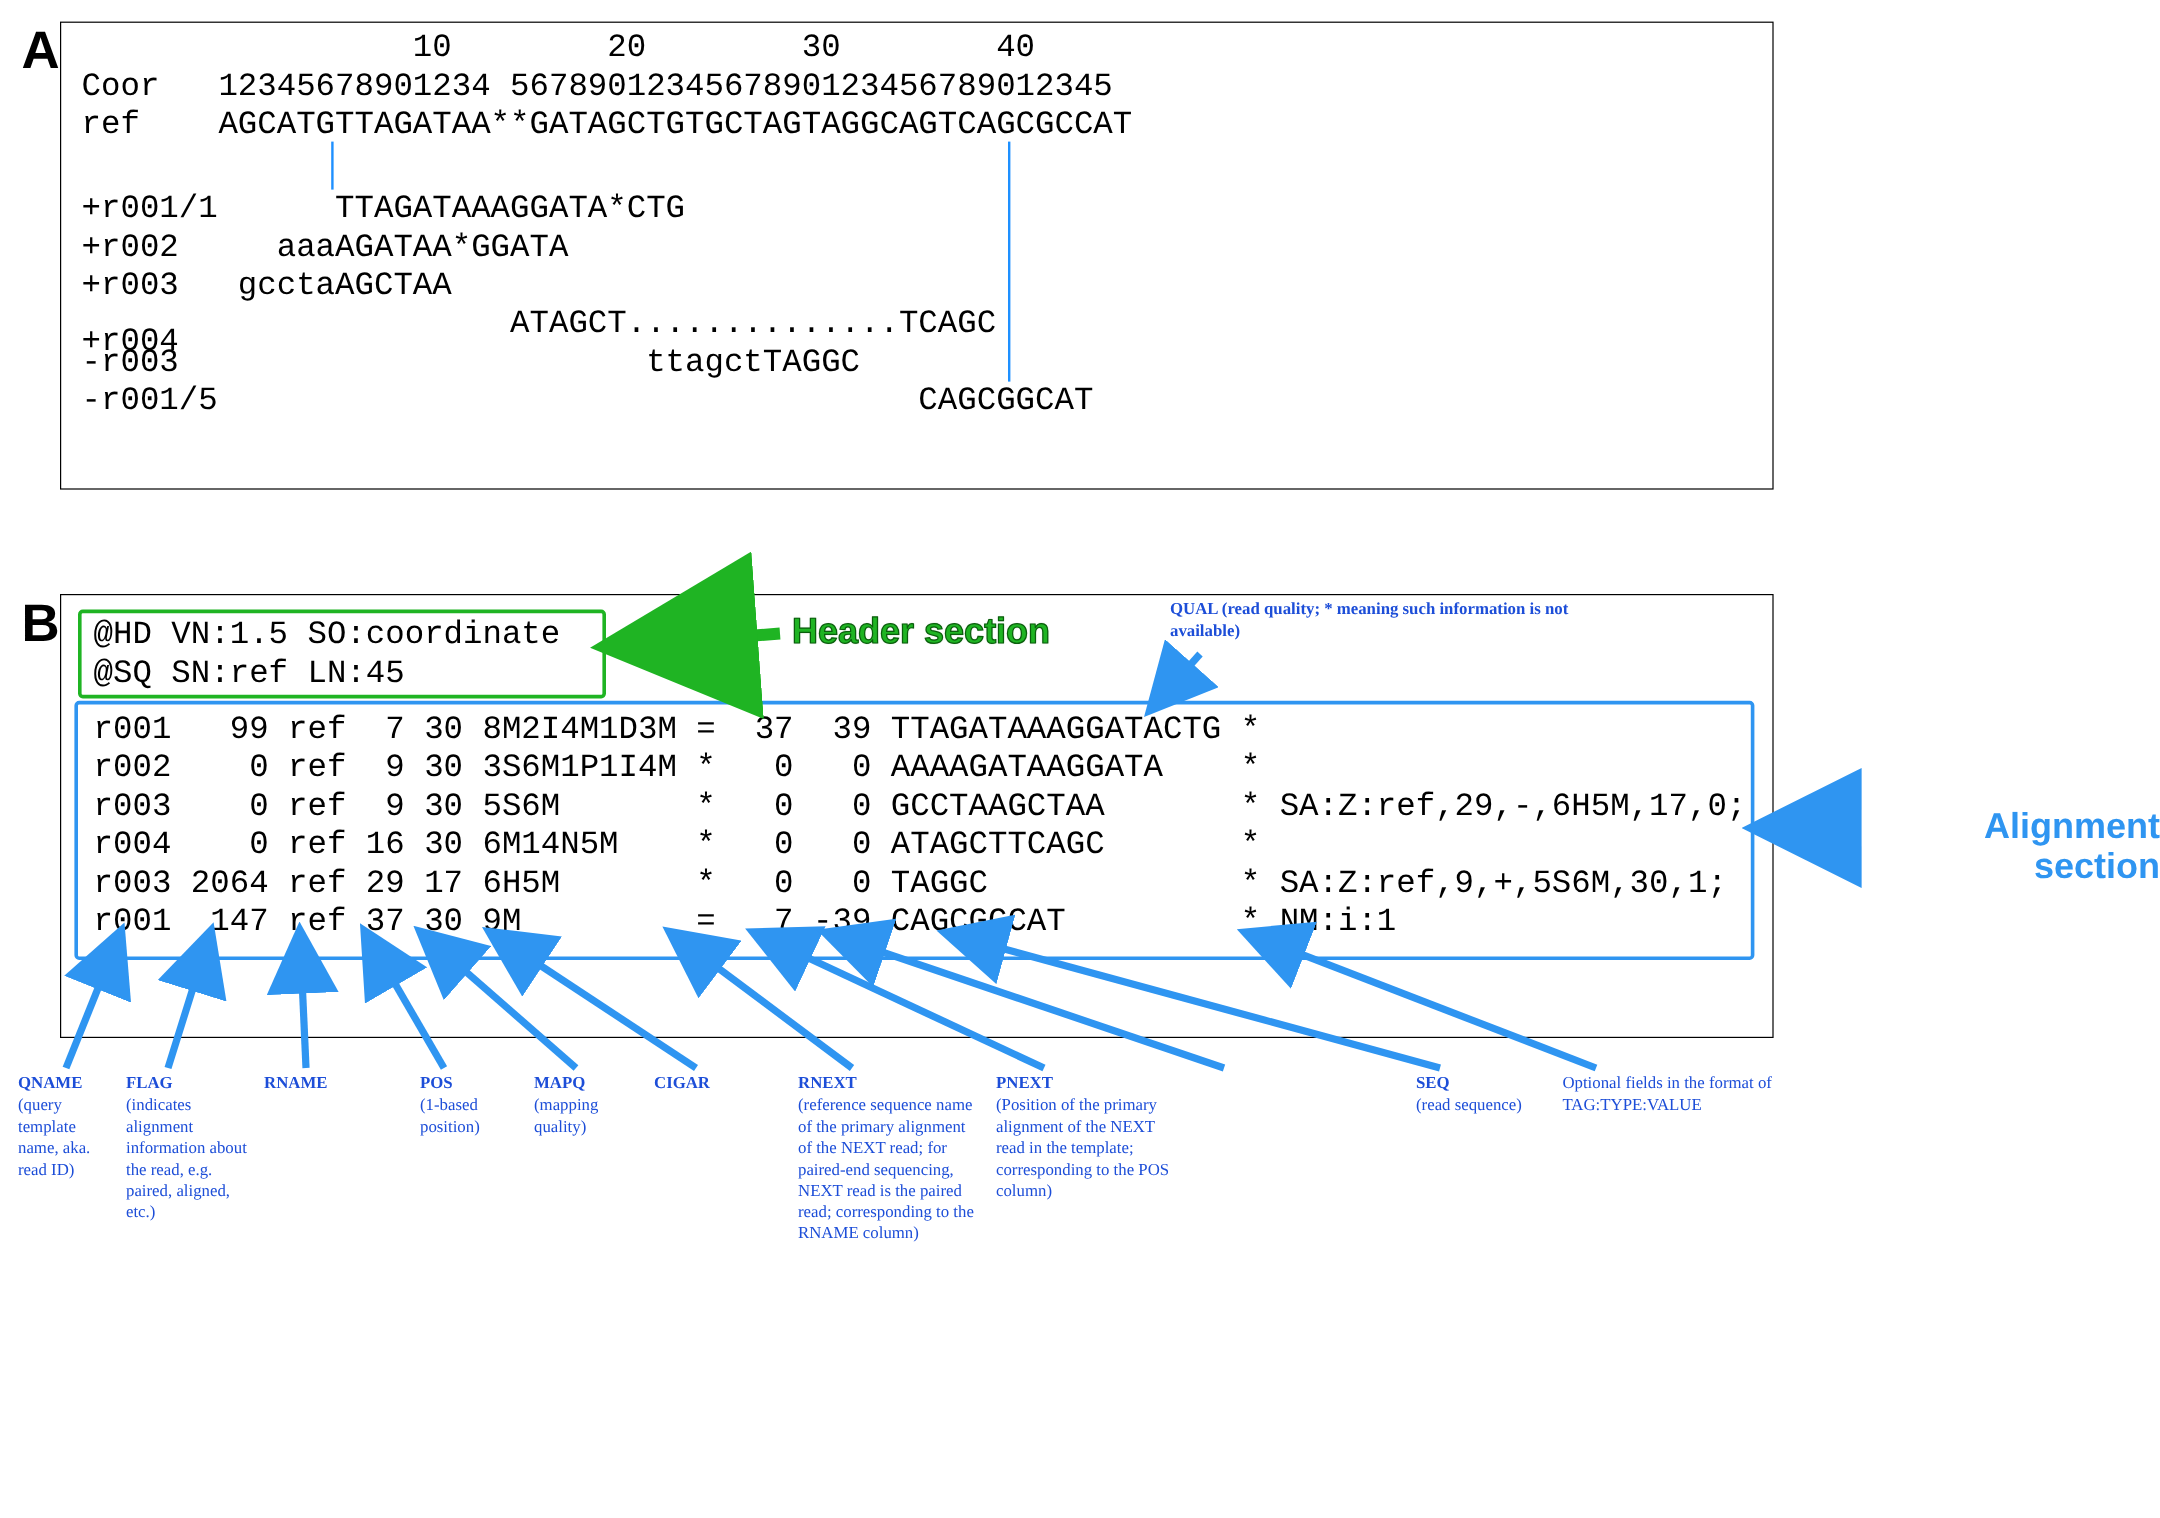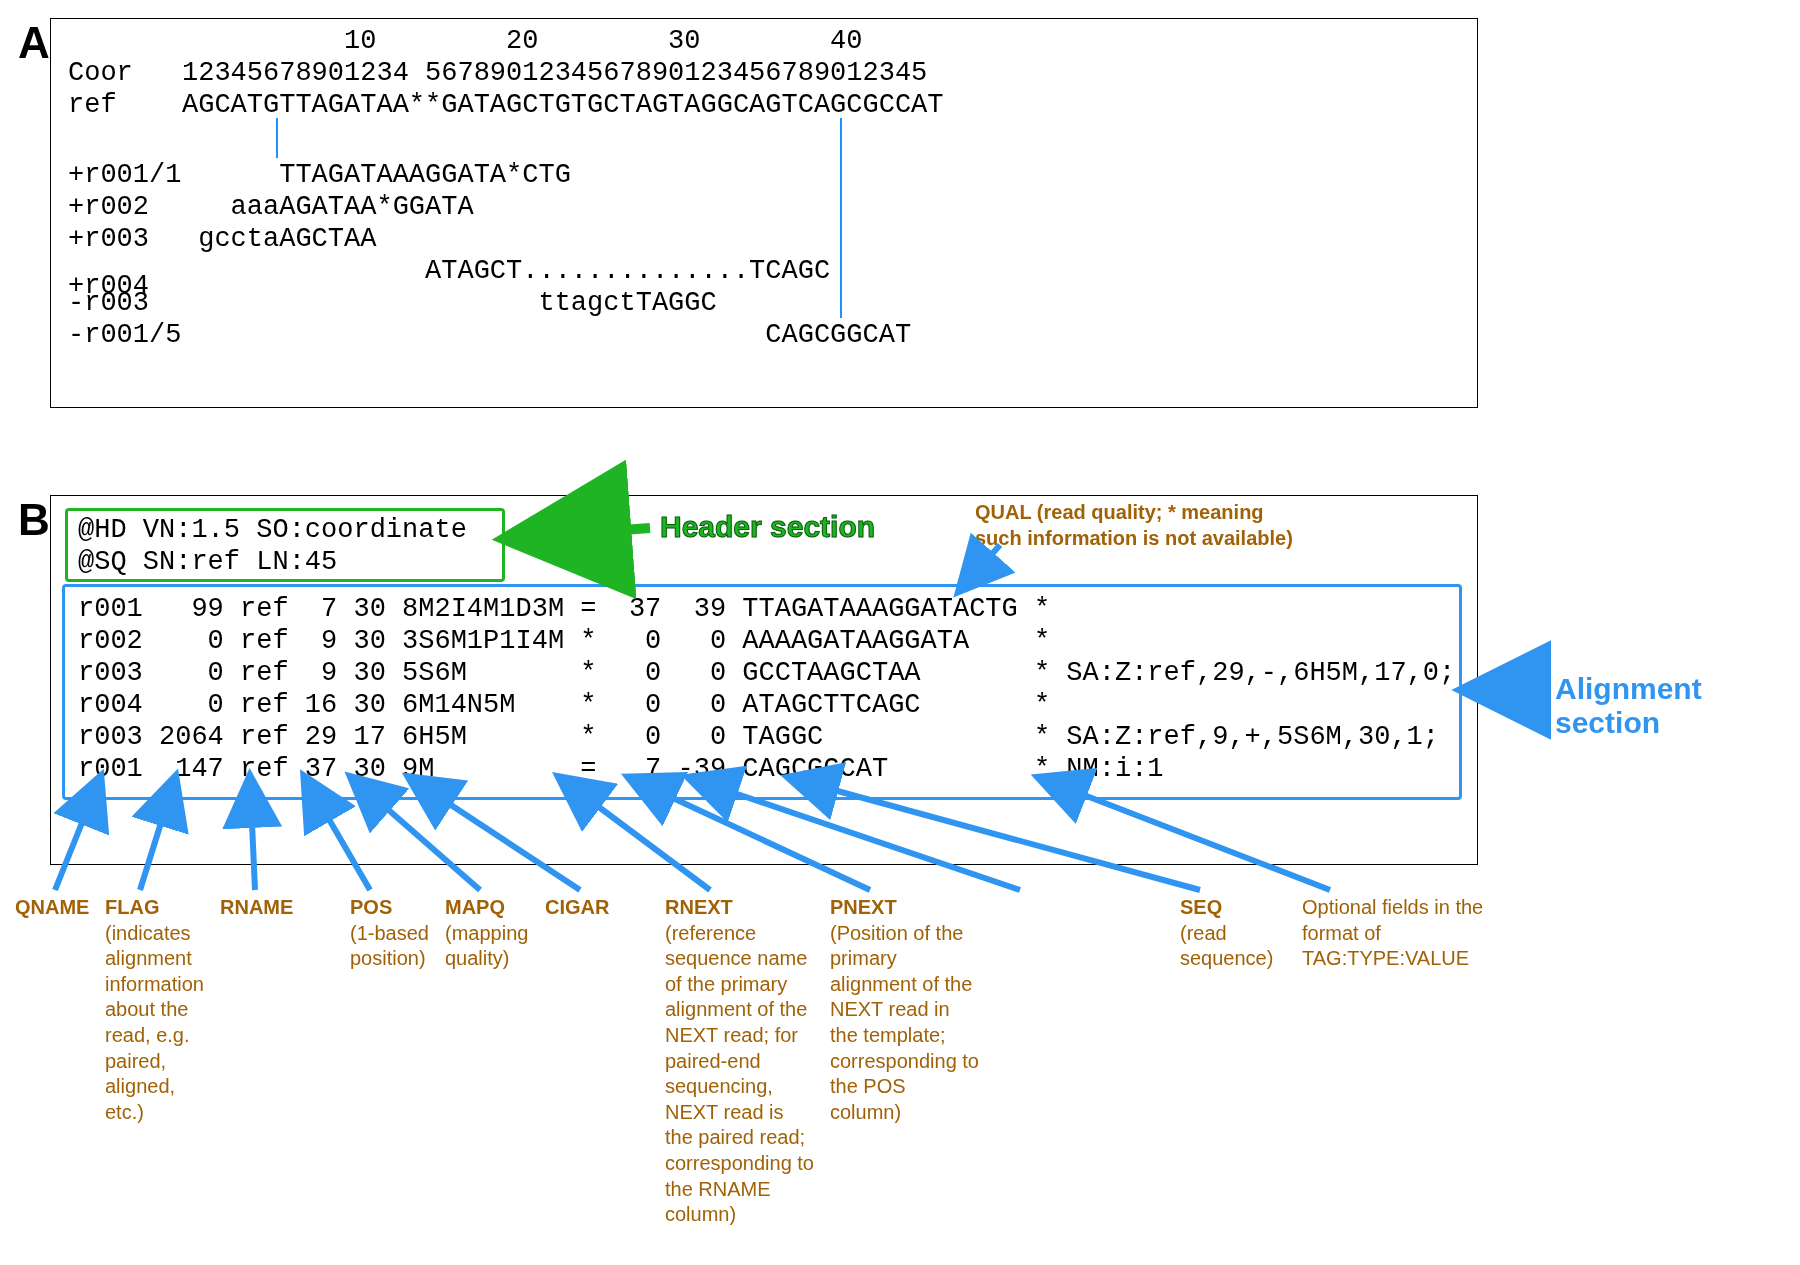--- a/index.html
+++ b/index.html
@@ -71,23 +71,23 @@
     position: absolute;
     left: 0;
     top: 0;
     width: 1800px;
     height: 1265px;
     pointer-events: none;
   }
   
   .callout {
     position: absolute;
-    font-family: Liberation Sans, sans-serif;
-    color: #a16207;
-    font-size: 20px;
+    font-family: Liberation Serif, serif;
+    color: #1d4ed8;
+    font-size: 14px;
     line-height: 1.28;
     white-space: normal;
   }
   .callout .title { font-weight: 700; }
   .callout-inline-title { font-weight: 700; }
 </style>
 </head>
 <body>
 
 <div class="stage">
@@ -133,28 +133,29 @@
 
   <div class="aln-box" style="left:62px; top:584px; width:1400px; height:216px;"></div>
   <div class="mono" style="left:78px; top:594px;">r001   99 ref  7 30 8M2I4M1D3M =  37  39 TTAGATAAAGGATACTG *</div>
   <div class="mono" style="left:78px; top:626px;">r002    0 ref  9 30 3S6M1P1I4M *   0   0 AAAAGATAAGGATA    *</div>
   <div class="mono" style="left:78px; top:658px;">r003    0 ref  9 30 5S6M       *   0   0 GCCTAAGCTAA       * SA:Z:ref,29,-,6H5M,17,0;</div>
   <div class="mono" style="left:78px; top:690px;">r004    0 ref 16 30 6M14N5M    *   0   0 ATAGCTTCAGC       *</div>
   <div class="mono" style="left:78px; top:722px;">r003 2064 ref 29 17 6H5M       *   0   0 TAGGC             * SA:Z:ref,9,+,5S6M,30,1;</div>
   <div class="mono" style="left:78px; top:754px;">r001  147 ref 37 30 9M         =   7 -39 CAGCGGCAT         * NM:i:1</div>
 
   <div class="hdr-label" style="left:660px; top:510px;">Header section</div>
-  <div class="aln-label" style="left:1555px; top:672px;">Alignment section</div>
+  <div class="aln-label" style="left:1555px; top:672px;text-align:right;">Alignment section</div>
 
   <div class="callout" style="left:975px; top:500px; width:340px;">
     <span class="callout-inline-title">QUAL (read quality; * meaning such information is not available)</span>
   </div>
 
   <div class="callout" style="left:15px;  top:895px; width:85px;">
     <div class="title">QNAME</div>
+    <div>(query template name, aka. read ID)</div>
   </div>
   <div class="callout" style="left:105px; top:895px; width:105px;">
     <div class="title">FLAG</div>
     <div>(indicates alignment information about the read, e.g. paired, aligned, etc.)</div>
   </div>
   <div class="callout" style="left:220px; top:895px; width:120px;">
     <div class="title">RNAME</div>
   </div>
   <div class="callout" style="left:350px; top:895px; width:90px;">
     <div class="title">POS</div>

